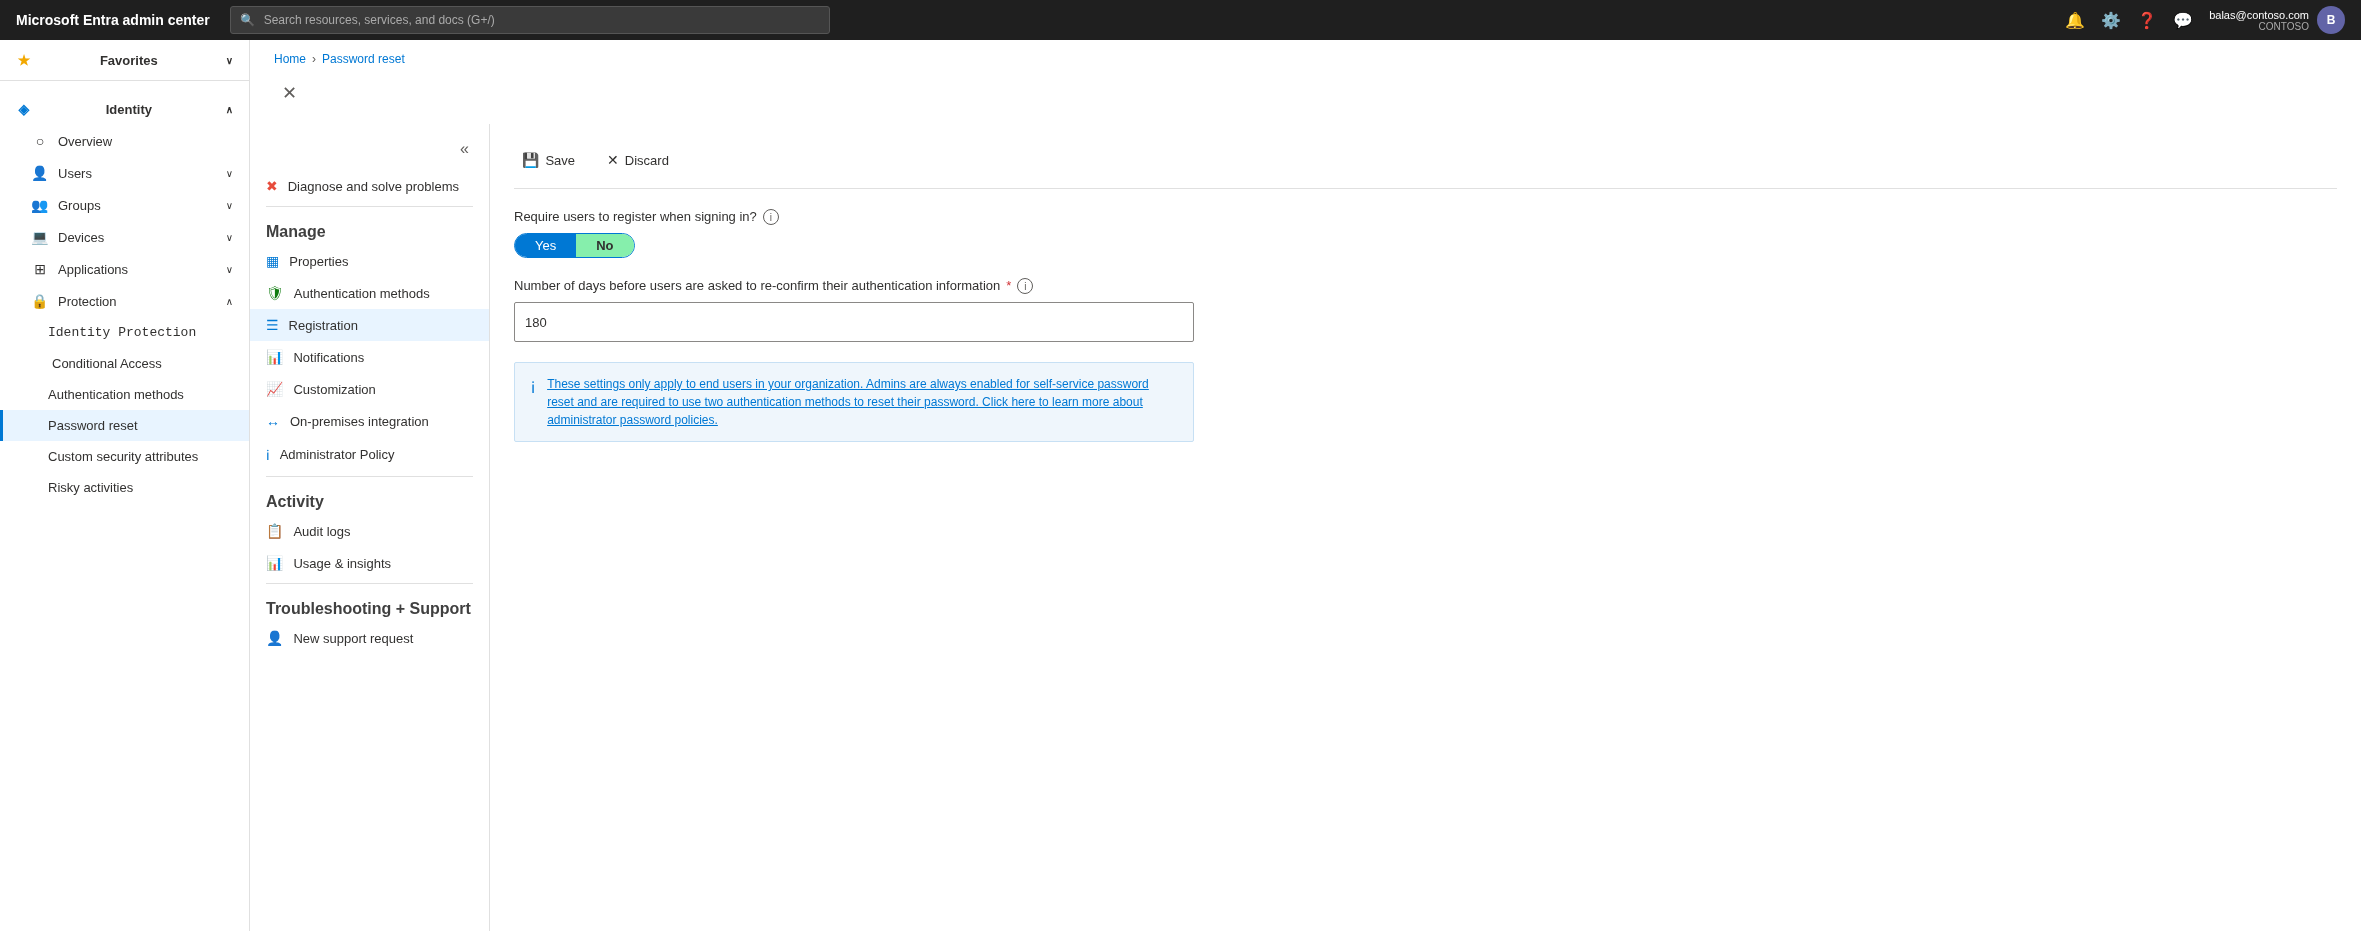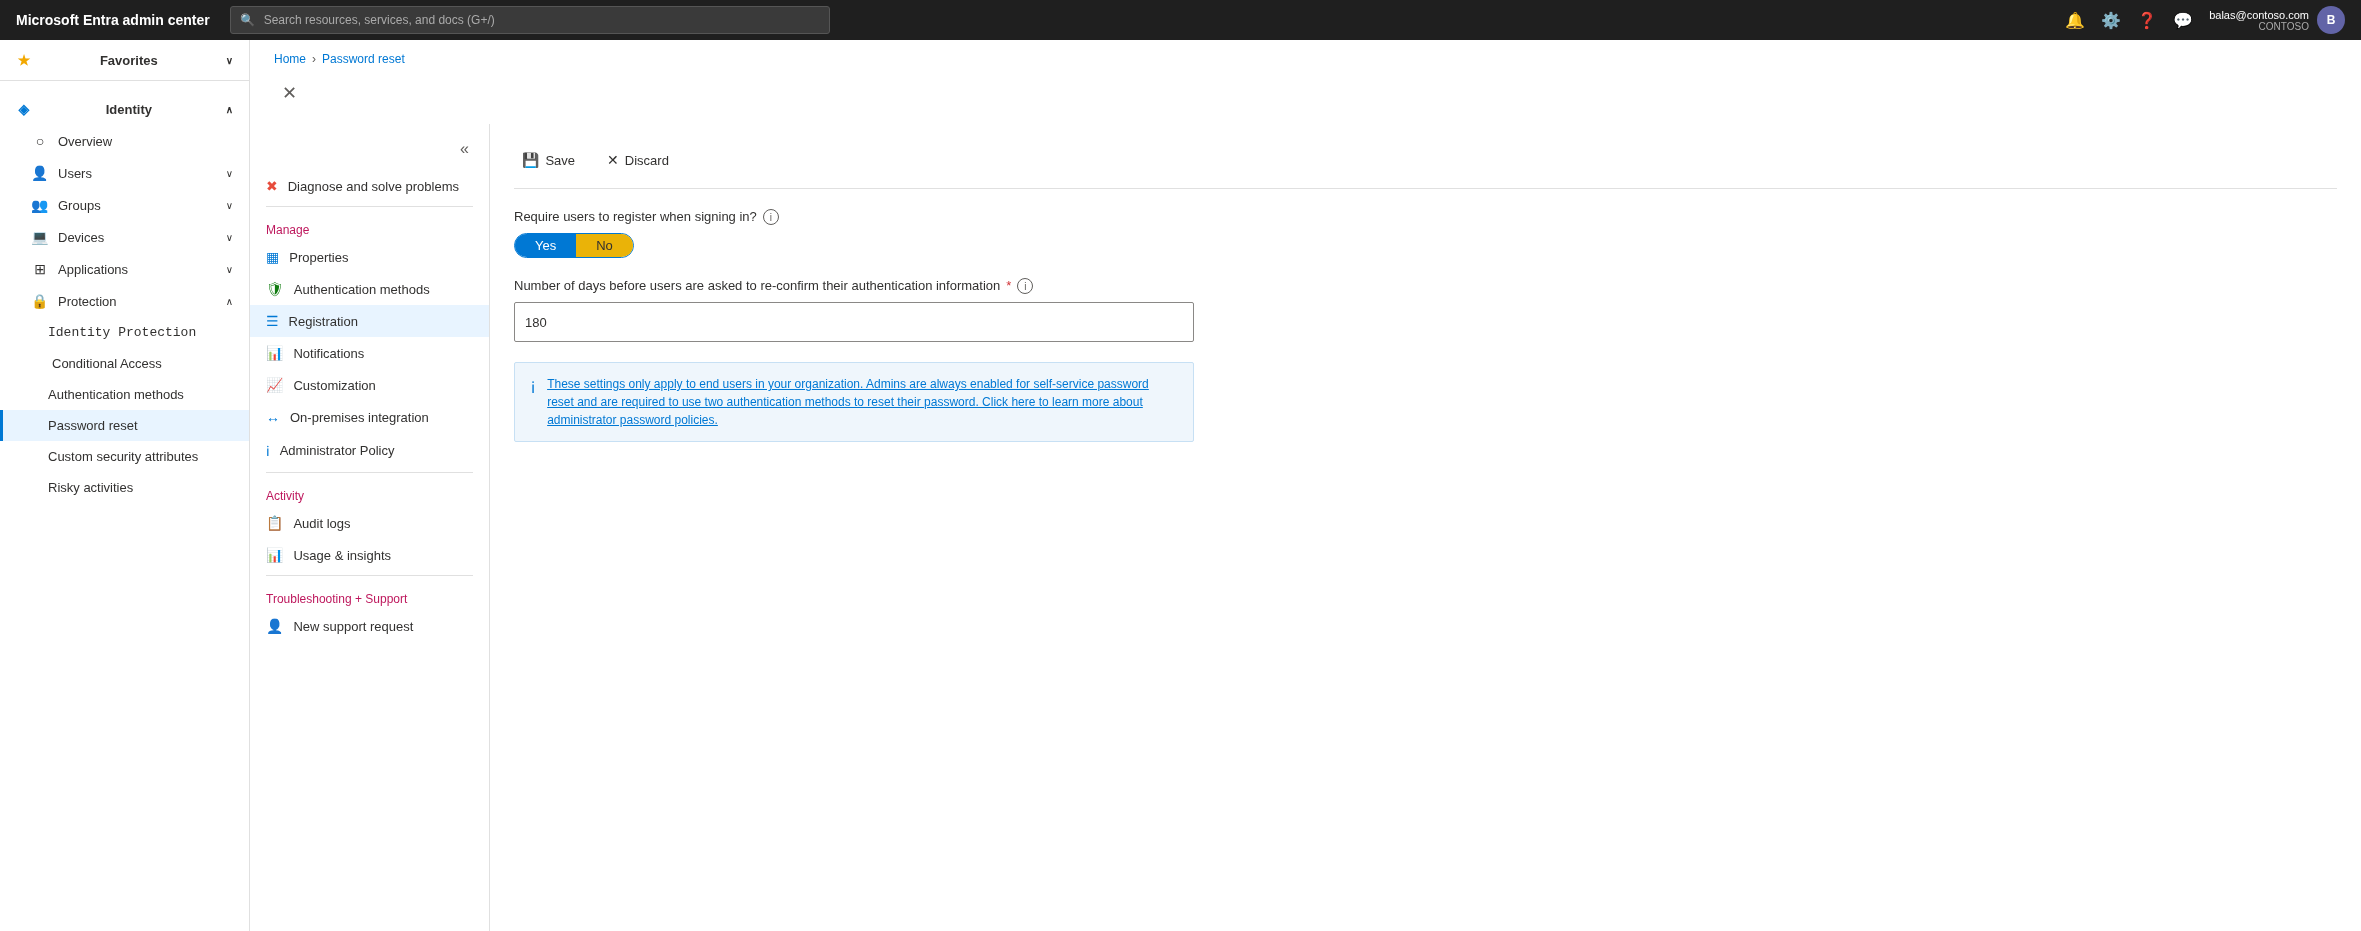--- a/index.html
+++ b/index.html
@@ -171,23 +171,23 @@
       align-items: center;
       padding: 8px 16px;
       gap: 10px;
       cursor: pointer;
       font-size: 13px;
       color: #323130;
     }
     .panel-nav-item.active { background: #e8f4ff; }
     .panel-nav-section-label {
       padding: 12px 16px 4px;
-      font-size: 12px;
-      font-weight: 400;
-      color: #be185d;
+      font-size: 16px;
+      font-weight: 700;
+      color: #404040;
       text-transform: none;
     }
     .panel-nav-divider { height: 1px; background: #e0e0e0; margin: 4px 16px; }
     .collapse-btn {
       padding: 8px 12px;
       cursor: pointer;
       color: #605e5c;
       font-size: 16px;
     }
 
@@ -253,22 +253,23 @@
       padding: 4px 20px;
       cursor: pointer;
       font-size: 13px;
       font-weight: 500;
     }
     .toggle-opt.selected {
       background: #0078d4;
       color: #fff;
     }
     .toggle-opt:not(.selected) {
-      background: #eab308;
-      color: #323130;
+      background: #86efac;
+      color: #323130;
+      font-weight: bold;
     }
 
     
     .text-input {
       width: 100%;
       max-width: 680px;
       height: 40px;
       border: 1px solid #8a8886;
       border-radius: 2px;
       padding: 0 10px;

